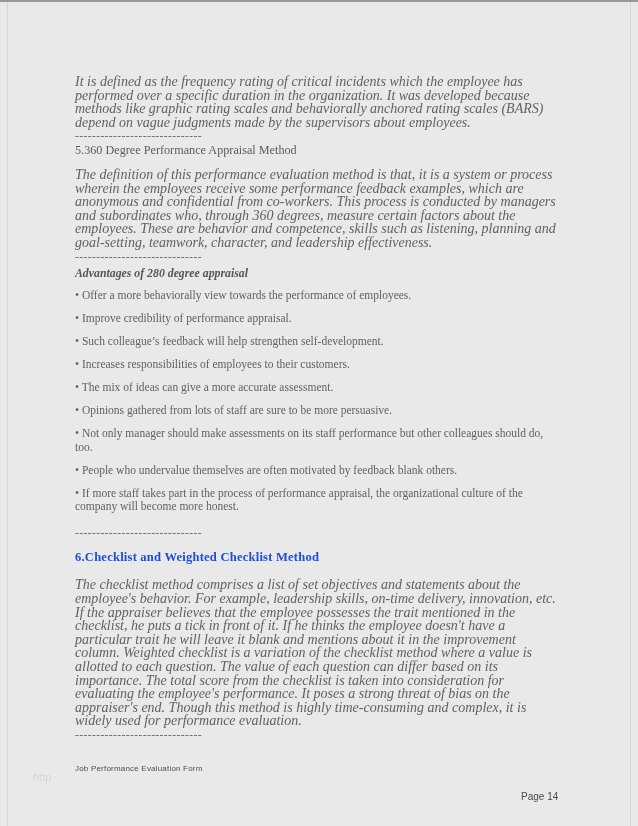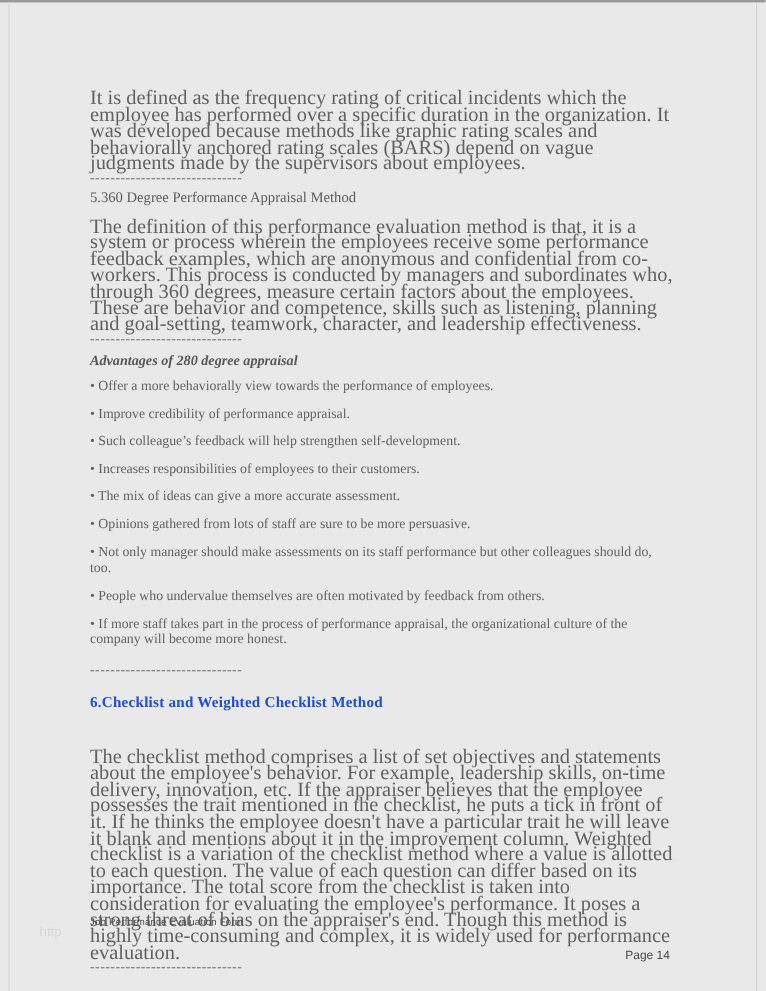--- a/index.html
+++ b/index.html
@@ -27,23 +27,24 @@
   .edge-right { left: 630px; }
   .content {
     position: absolute;
     top: 0;
     left: 75px;
     width: 488px;
     color: #616161;
   }
   .body-text {
     margin: 0;
-    font-size: 17px;
+    font-size: 14px;
     line-height: 13.6px;
     color: #616161;
+    font-style: italic;
   }
   .intro { padding-top: 75px; }
   .separator {
     font-size: 11.5px;
     line-height: 13.6px;
     color: #6e6e6e;
     letter-spacing: 0.4px;
     white-space: nowrap;
     overflow: hidden;
   }
@@ -76,21 +77,21 @@
   }
   .sep-after-bullets { margin-top: 12px; }
   .checklist-heading {
     margin: 11px 0 0 0;
     font-size: 12.6px;
     font-weight: bold;
     line-height: 15px;
     color: #1d4ed8;
     letter-spacing: 0.2px;
   }
-  .para-checklist { margin-top: 31px; }
+  .para-checklist { margin-top: 13px; }
   .footer-title {
     position: absolute;
     left: 75px;
     top: 764px;
     font-family: "Liberation Sans", "DejaVu Sans", sans-serif;
     font-size: 8px;
     color: #4f4f4f;
     letter-spacing: 0.2px;
   }
   .footer-page {
@@ -132,21 +133,21 @@
   <h3 class="adv-heading">Advantages of 280 degree appraisal</h3>
 
   <ul class="bullets">
     <li>• Offer a more behaviorally view towards the performance of employees.</li>
     <li>• Improve credibility of performance appraisal.</li>
     <li>• Such colleague’s feedback will help strengthen self-development.</li>
     <li>• Increases responsibilities of employees to their customers.</li>
     <li>• The mix of ideas can give a more accurate assessment.</li>
     <li>• Opinions gathered from lots of staff are sure to be more persuasive.</li>
     <li>• Not only manager should make assessments on its staff performance but other colleagues should do, too.</li>
-    <li>• People who undervalue themselves are often motivated by feedback from others.</li>
+    <li>• People who undervalue themselves are often motivated by feedback blank others.</li>
     <li>• If more staff takes part in the process of performance appraisal, the organizational culture of the company will become more honest.</li>
   </ul>
 
   <div class="separator sep-after-bullets">------------------------------</div>
 
   <h2 class="checklist-heading">6.Checklist and Weighted Checklist Method</h2>
 
   <p class="body-text para-checklist">The checklist method comprises a list of set objectives and statements about the employee's behavior. For example, leadership skills, on-time delivery, innovation, etc. If the appraiser believes that the employee possesses the trait mentioned in the checklist, he puts a tick in front of it. If he thinks the employee doesn't have a particular trait he will leave it blank and mentions about it in the improvement column. Weighted checklist is a variation of the checklist method where a value is allotted to each question. The value of each question can differ based on its importance. The total score from the checklist is taken into consideration for evaluating the employee's performance. It poses a strong threat of bias on the appraiser's end. Though this method is highly time-consuming and complex, it is widely used for performance evaluation.</p>
 
   <div class="separator">------------------------------</div>

